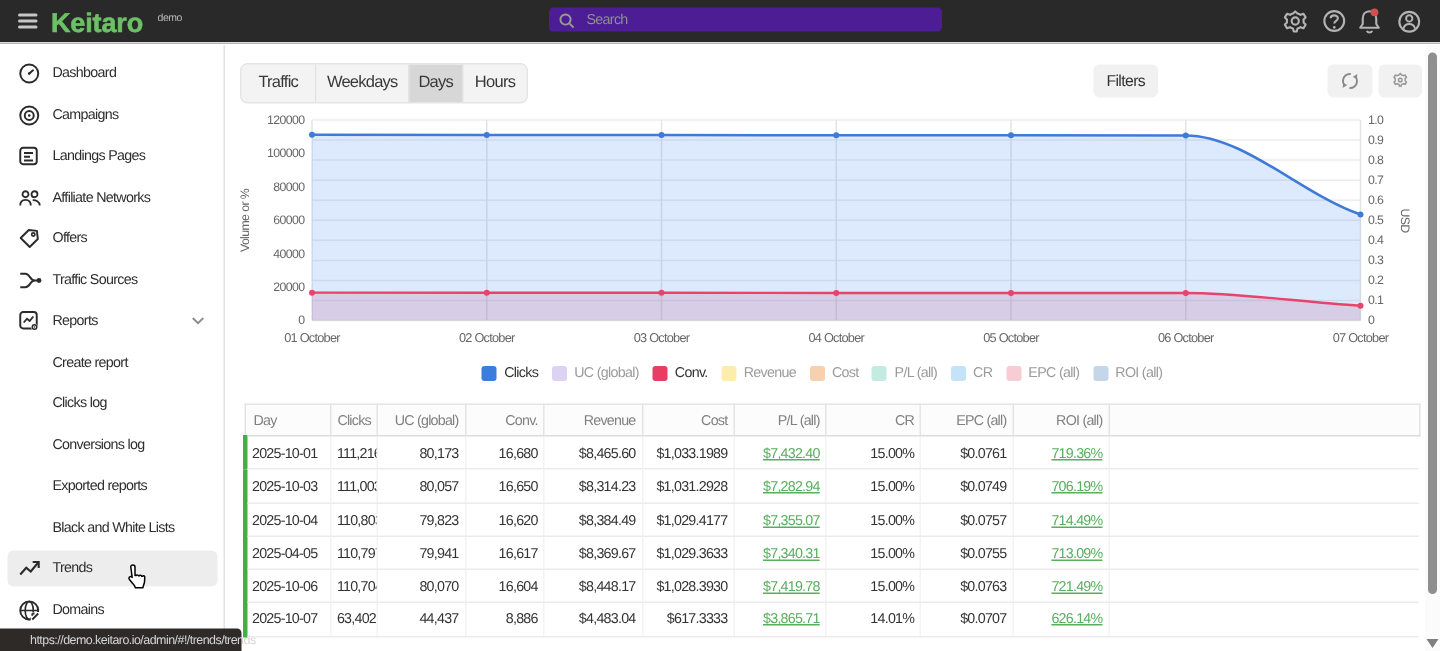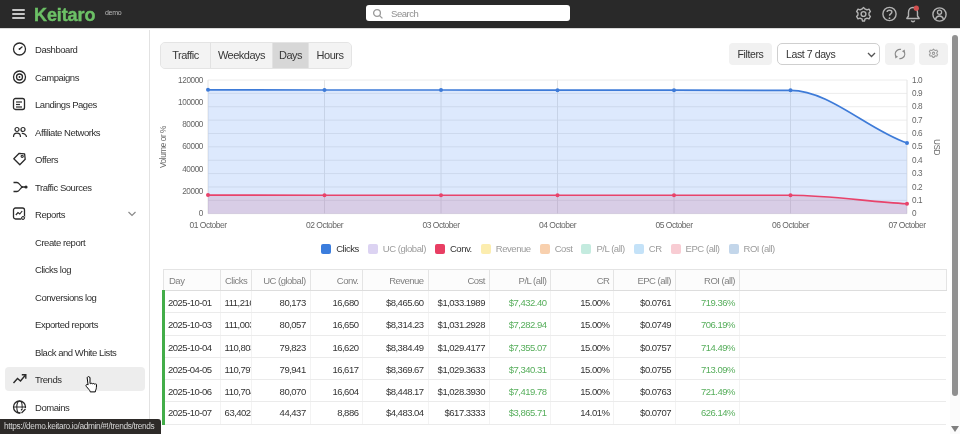--- a/index.html
+++ b/index.html
@@ -6,32 +6,32 @@
 html,body { width:960px; height:434px; overflow:hidden; font-family:"Liberation Sans", sans-serif; background:#fff; }
 #page { position:relative; width:960px; height:434px; overflow:hidden; }
 .abs { position:absolute; }
 
 
 #topbar { position:absolute; left:0; top:0; width:960px; height:29px; background:#292929; border-bottom:1px solid #d9d9d9; }
 #burger { position:absolute; left:12px; top:9px; width:13px; }
 #burger div { height:1.7px; background:#c6c6c6; margin-bottom:2.3px; border-radius:1px; }
 #logo { position:absolute; left:34px; top:5px; font-size:18px; font-weight:bold; color:#6cc066; letter-spacing:-0.1px; -webkit-text-stroke:0.4px #6cc066; }
 #demo { position:absolute; left:105px; top:9px; font-size:7px; letter-spacing:-0.3px; color:#b9b9b9; }
-#searchbox { position:absolute; left:366px; top:5px; width:204px; height:16px; background:#ffffff; border-radius:3px; }
+#searchbox { position:absolute; left:366px; top:5px; width:262px; height:16px; background:#4c1d95; border-radius:3px; }
 #searchtxt { position:absolute; left:25px; top:2.5px; font-size:9.5px; letter-spacing:-0.45px; color:#8f8f8f; }
 .topico { position:absolute; top:4px; }
 
 
 #sidebar { position:absolute; left:0; top:30px; width:150px; height:404px; background:#fff; border-right:1px solid #e2e2e2; }
 .mitem { position:absolute; left:0; width:150px; height:22px; font-size:9.5px; letter-spacing:-0.45px; color:#2e2e2e; }
 .mitem .lbl { position:absolute; left:35px; top:50%; transform:translateY(-50%); }
 .mitem svg { position:absolute; left:12px; top:50%; transform:translateY(-50%); }
 .subitem .lbl { left:35px; }
 #trendsbg { position:absolute; left:5px; top:367px; width:140px; height:24px; background:#ededed; border-radius:4px; }
-#statusbar { position:absolute; left:0; top:419px; width:161px; height:15px; background:#2d2a28; color:#d6d6d6; font-size:8.3px; letter-spacing:-0.35px; line-height:15px; padding-left:4px; border-top-right-radius:3px; white-space:nowrap; }
+#statusbar { position:absolute; left:0; top:419px; width:161px; height:15px; background:#2d2a28; color:#d6d6d6; font-size:8.3px; letter-spacing:-0.35px; line-height:15px; padding-left:20px; border-top-right-radius:3px; white-space:nowrap; }
 
 
 #tabs { position:absolute; left:160px; top:41.5px; height:27px; display:flex; background:#f3f3f3; border:1px solid #e4e4e4; border-radius:5px; overflow:hidden; }
 .tab { height:100%; display:flex; align-items:center; justify-content:center; font-size:11px; letter-spacing:-0.5px; color:#383838; border-right:1px solid #e2e2e2; background:#f3f3f3; }
 .tab:last-child { border-right:none; }
 .tab.sel { background:#d7d7d7; }
 .btn { position:absolute; top:43px; height:21.5px; background:#f1f1f1; border-radius:4px; font-size:10.5px; letter-spacing:-0.4px; color:#333; display:flex; align-items:center; justify-content:center; }
 #select { position:absolute; left:777px; top:42.5px; width:103px; height:22.5px; background:#fff; border:1px solid #cfcfcf; border-radius:5px; font-size:10.5px; letter-spacing:-0.4px; color:#333; }
 #select span { position:absolute; left:8px; top:2.5px; }
 
@@ -43,21 +43,21 @@
 .ltxt.on { color:#333; }
 
 
 #tbl { position:absolute; left:162px; top:269px; width:783px; border-collapse:collapse; table-layout:fixed; font-size:9.5px; letter-spacing:-0.5px; color:#333; }
 #tbl th { font-size:9.5px; color:#808080; font-weight:normal; border:1px solid #e4e4e4; border-bottom:1px solid #dddddd; height:21px; background:#fcfcfc;margin-top:48px; }
 #tbl td { padding-top:2px; height:22.3px; border-bottom:1px solid #ebebeb; border-right:1px solid #f3f3f3; overflow:hidden; white-space:nowrap; }
 #tbl .num { text-align:right; padding-right:4px; }
 #tbl .day { text-align:left; padding-left:5px; }
 #tbl .clk { text-align:left; padding-left:4px; }
 #tbl td.day { border-left:3px solid #43ad49; padding-left:3px; }
-#tbl .grn { color:#57ae5c; }
+#tbl .grn { color:#57ae5c;text-decoration:underline; }
 #tbl tr.last td { vertical-align:top; padding-top:5px; }
 #tbl td.fill, #tbl th.fill { border-right:1px solid #e4e4e4; }
 #tbl td.fill { border-right:none; border-bottom:1px solid #ebebeb; }
 
 
 #sbar { position:absolute; left:950px; top:30px; width:10px; height:404px; background:#fbfbfb; }
 #sthumb { position:absolute; left:2px; top:5px; width:6px; height:361px; background:#8f8f8f; border-radius:3px; }
 #sarrow { position:absolute; left:0.5px; top:396px; width:0; height:0; border-left:4.5px solid transparent; border-right:4.5px solid transparent; border-top:6px solid #7f7f7f; }
 </style>
 </head>
@@ -202,26 +202,20 @@
   </div>
   <div id="statusbar">https://demo.keitaro.io/admin/#!/trends/trends</div>
 
   <div id="tabs">
     <div class="tab" style="width:50px">Traffic</div>
     <div class="tab" style="width:62px">Weekdays</div>
     <div class="tab sel" style="width:36px">Days</div>
     <div class="tab" style="width:42px">Hours</div>
   </div>
   <div class="btn" style="left:729px;width:43px">Filters</div>
-  <div id="select">
-      <span style="top:4.5px">Last 7 days</span>
-    <svg class="abs" style="left:89px;top:8.5px" width="9" height="6" viewBox="0 0 9 6">
-        <path d="M1 1 L4.5 4.5 L8 1" fill="none" stroke="#555" stroke-width="1.3"></path>
-      </svg>
-  </div>
   <div class="btn" style="left:885px;width:29.5px">
     <svg width="14" height="14" viewBox="0 0 14 14">
         <circle cx="7" cy="7" r="4.7" fill="none" stroke="#8a8a8a" stroke-width="1.3" stroke-dasharray="11 3.76" transform="rotate(-40 7 7)"></circle>
         <path d="M11.9 2.4 L11.5 5.6 L8.8 4.3 Z" fill="#8a8a8a"></path>
         <path d="M2.1 11.6 L2.5 8.4 L5.2 9.7 Z" fill="#8a8a8a"></path>
       </svg>
   </div>
   <div class="btn" style="left:918.5px;width:29.5px">
     <svg width="11" height="11" viewBox="0 0 12 12">
         <path d="M6 1.2 L6.9 2.1 A4 4 0 0 1 8.3 2.7 L9.6 2.3 L10.5 3.9 L9.6 4.8 A4 4 0 0 1 9.6 6.4 L10.5 7.3 L9.6 8.9 L8.3 8.5 A4 4 0 0 1 6.9 9.1 L6.6 10.4 H5.4 L5.1 9.1 A4 4 0 0 1 3.7 8.5 L2.4 8.9 L1.5 7.3 L2.4 6.4 A4 4 0 0 1 2.4 4.8 L1.5 3.9 L2.4 2.3 L3.7 2.7 A4 4 0 0 1 5.1 2.1 Z" fill="none" stroke="#999" stroke-width="1.1"></path>

